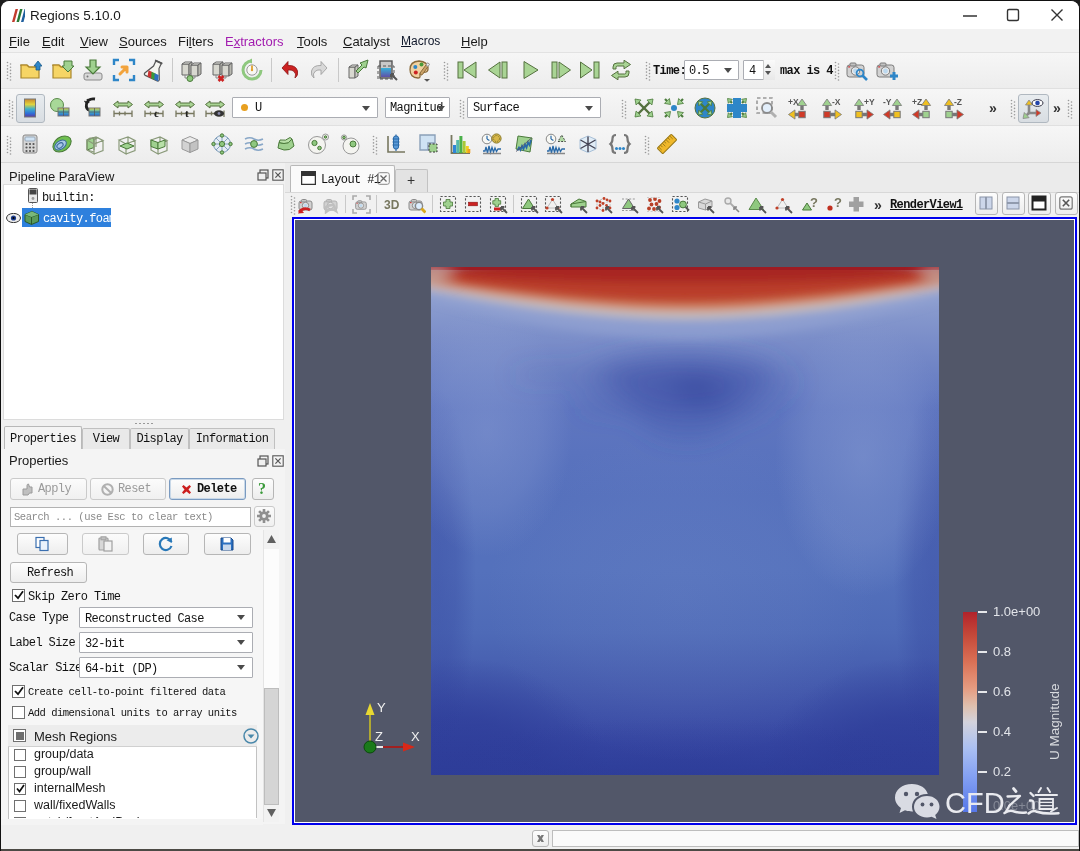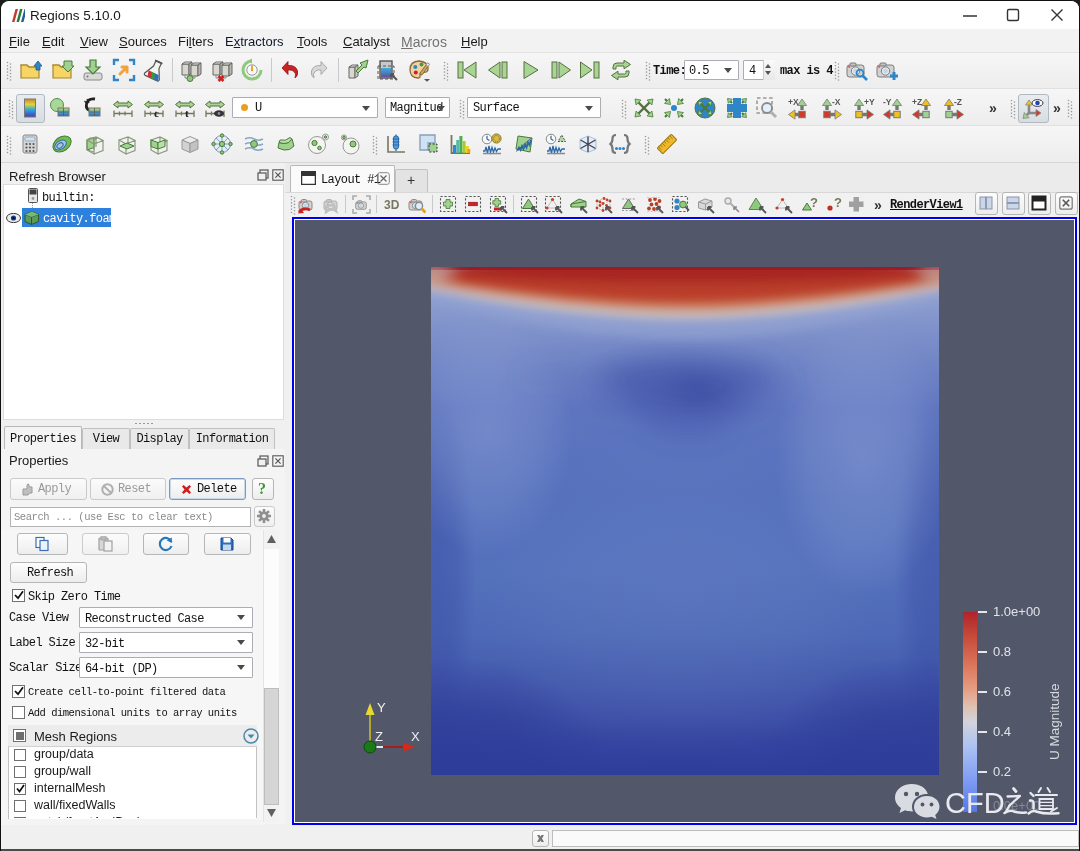--- a/index.html
+++ b/index.html
@@ -51,24 +51,24 @@
     </svg>
 <svg class="abs" style="left:1048px;top:6px" width="16" height="16" viewBox="0 0 16 16">
       <path d="M2.5 2.5 L13.5 13.5 M13.5 2.5 L2.5 13.5" stroke="#333" stroke-width="1.4"></path>
     </svg>
 <div class="abs" style="left:0px;top:28px;width:1080px;height:24px;background:#f2f2f2;border-bottom:1px solid #e2e2e2"></div>
 <div class="abs sans" style="left:8px;top:33px;font-size:13px;color:#191919"><u>F</u>ile</div>
 <div class="abs sans" style="left:41px;top:33px;font-size:13px;color:#191919"><u>E</u>dit</div>
 <div class="abs sans" style="left:79px;top:33px;font-size:13px;color:#191919"><u>V</u>iew</div>
 <div class="abs sans" style="left:118px;top:33px;font-size:13px;color:#191919"><u>S</u>ources</div>
 <div class="abs sans" style="left:177px;top:33px;font-size:13px;color:#191919">Fi<u>l</u>ters</div>
-<div class="abs sans" style="left:224px;top:33px;font-size:13px;color:#0f172a">E<u>x</u>tractors</div>
+<div class="abs sans" style="left:224px;top:33px;font-size:13px;color:#a21caf">E<u>x</u>tractors</div>
 <div class="abs sans" style="left:296px;top:33px;font-size:13px;color:#191919"><u>T</u>ools</div>
 <div class="abs sans" style="left:342px;top:33px;font-size:13px;color:#191919"><u>C</u>atalyst</div>
-<div class="abs sans" style="left:400px;top:33px;font-size:14px;color:#737373"><u>M</u>acros</div>
+<div class="abs sans" style="left:400px;top:33px;font-size:12px;color:#0f172a"><u>M</u>acros</div>
 <div class="abs sans" style="left:460px;top:33px;font-size:13px;color:#191919"><u>H</u>elp</div>
 <div class="abs" style="left:0px;top:52px;width:1080px;height:36px;background:linear-gradient(#f6f6f6,#ededed);border-bottom:1px solid #e0e0e0"></div>
 <div class="abs" style="left:0px;top:88px;width:1080px;height:37px;background:linear-gradient(#f6f6f6,#ededed);border-bottom:1px solid #e0e0e0"></div>
 <div class="abs" style="left:0px;top:125px;width:1080px;height:37px;background:linear-gradient(#f6f6f6,#ededed);border-bottom:1px solid #d6d6d6"></div>
 <svg class="abs" style="left:5px;top:60px" width="6" height="20" viewBox="0 0 6 20">
       <circle cx="1.5" cy="1.5" r="0.8" fill="#9a9a9a"></circle>
       <circle cx="4.5" cy="3.0" r="0.8" fill="#9a9a9a"></circle>
       <circle cx="1.5" cy="4.7" r="0.8" fill="#9a9a9a"></circle>
       <circle cx="4.5" cy="6.2" r="0.8" fill="#9a9a9a"></circle>
       <circle cx="1.5" cy="7.9" r="0.8" fill="#9a9a9a"></circle>
@@ -645,21 +645,21 @@
         <rect x="2" y="8" width="20" height="8" rx="1" fill="#f0b82a" stroke="#9a7a1a"></rect>
         <path d="M4.0 8 L4.0 12.5" stroke="#9a7a1a" stroke-width="0.9"></path>
         <path d="M6.6 8 L6.6 11" stroke="#9a7a1a" stroke-width="0.9"></path>
         <path d="M9.2 8 L9.2 12.5" stroke="#9a7a1a" stroke-width="0.9"></path>
         <path d="M11.8 8 L11.8 11" stroke="#9a7a1a" stroke-width="0.9"></path>
         <path d="M14.4 8 L14.4 12.5" stroke="#9a7a1a" stroke-width="0.9"></path>
         <path d="M17.0 8 L17.0 11" stroke="#9a7a1a" stroke-width="0.9"></path>
         <path d="M19.6 8 L19.6 12.5" stroke="#9a7a1a" stroke-width="0.9"></path>
       </g>
     </svg>
-<div class="abs sans" style="left:8px;top:168px;font-size:13px;color:#191919">Refresh Browser</div>
+<div class="abs sans" style="left:8px;top:168px;font-size:13px;color:#191919">Pipeline ParaView</div>
 <svg class="abs" style="left:256px;top:168px" width="12" height="12" viewBox="0 0 12 12">
       <rect x="3" y="1" width="8" height="8" fill="none" stroke="#555" stroke-width="1.2"></rect>
       <rect x="1" y="4" width="8" height="7" fill="#f0f0f0" stroke="#555" stroke-width="1.2"></rect>
     </svg>
 <svg class="abs" style="left:271px;top:168px" width="12" height="12" viewBox="0 0 12 12">
       <rect x="0.8" y="0.8" width="10.4" height="10.4" fill="none" stroke="#555" stroke-width="1.1"></rect>
       <path d="M3.4 3.4 L8.6 8.6 M8.6 3.4 L3.4 8.6" stroke="#555" stroke-width="1.2"></path>
     </svg>
 <div class="abs" style="left:2px;top:183px;width:281px;height:236px;background:#fff;border:1px solid #dcdcdc"></div>
 <svg class="abs" style="left:26px;top:187px" width="12" height="15" viewBox="0 0 12 15">
@@ -710,21 +710,21 @@
 <div class="abs btn-dis" style="left:89px;top:477px;width:76px;height:22px;"></div>
 <svg class="abs" style="left:100px;top:482px" width="13" height="13" viewBox="0 0 13 13">
       <circle cx="6.5" cy="6.5" r="5.2" fill="none" stroke="#b0b0b0" stroke-width="2"></circle>
       <path d="M2.8 3 L10.2 10" stroke="#b0b0b0" stroke-width="2"></path>
     </svg>
 <div class="abs mono" style="left:117px;top:481px;color:#9a9a9a">Reset</div>
 <div class="abs btn" style="left:168px;top:477px;width:77px;height:22px;border-color:#7a9ac0;box-shadow:inset 0 0 0 1px #c8d8e8"></div>
 <svg class="abs" style="left:179px;top:482px" width="13" height="13" viewBox="0 0 13 13">
       <path d="M2 3.5 L3.5 2 L6.5 4.5 L9.5 2 L11 3.5 L8.5 6.5 L11 9.5 L9.5 11 L6.5 8.5 L3.5 11 L2 9.5 L4.5 6.5 Z" fill="#cc1f1f"></path>
     </svg>
-<div class="abs mono" style="left:196px;top:481px;color:#111;font-weight:normal">Delete</div>
+<div class="abs mono" style="left:196px;top:481px;color:#111;font-weight:bold">Delete</div>
 <div class="abs btn" style="left:251px;top:477px;width:22px;height:22px;"></div>
 <div class="abs" style="left:257px;top:479px;font-family:'Liberation Serif',serif;font-size:16px;font-weight:bold;color:#3a9a3a">?</div>
 <div class="abs" style="left:9px;top:506px;width:241px;height:20px;background:#fff;border:1px solid #b2b2b2"></div>
 <div class="abs mono" style="left:13px;top:510px;color:#8a8a8a;font-size:10.5px;letter-spacing:-0.45px">Search ... (use Esc to clear text)</div>
 <div class="abs btn-dis" style="left:253px;top:505px;width:21px;height:21px;"></div>
 <svg class="abs" style="left:256px;top:508px" width="14" height="14" viewBox="0 0 14 14">
       <circle cx="7" cy="7" r="4.6" fill="#8f8f8f"></circle>
       <rect x="-1.3" y="-7" width="2.6" height="3.4" fill="#8f8f8f" transform="rotate(0 7 7) translate(7 7)"></rect>
       <rect x="-1.3" y="-7" width="2.6" height="3.4" fill="#8f8f8f" transform="rotate(45 7 7) translate(7 7)"></rect>
       <rect x="-1.3" y="-7" width="2.6" height="3.4" fill="#8f8f8f" transform="rotate(90 7 7) translate(7 7)"></rect>
@@ -758,21 +758,21 @@
       <rect x="4.5" y="2" width="7" height="4.5" fill="#fff"></rect>
       <rect x="4" y="8.5" width="8" height="5.5" fill="#c8d8ec"></rect>
     </svg>
 <div class="abs btn" style="left:9px;top:561px;width:77px;height:21px;"></div>
 <div class="abs mono" style="left:26px;top:565px;">Refresh</div>
 <div class="cb" style="left:11px;top:588px"></div>
 <svg class="abs" style="left:12px;top:588px" width="12" height="12" viewBox="0 0 12 12">
       <path d="M2 6 L5 9.2 L10 2.2" fill="none" stroke="#111" stroke-width="1.8"></path>
     </svg>
 <div class="abs mono" style="left:27px;top:589px;">Skip Zero Time</div>
-<div class="abs mono" style="left:8px;top:610px;">Case View</div>
+<div class="abs mono" style="left:8px;top:610px;">Case Type</div>
 <div class="abs combo" style="left:78px;top:606px;width:174px;height:21px;"></div>
 <div class="abs mono" style="left:84px;top:611px;">Reconstructed Case</div>
 <div class="carr" style="left:236px;top:614px"></div>
 <div class="abs mono" style="left:8px;top:635px;">Label Size</div>
 <div class="abs combo" style="left:78px;top:631px;width:174px;height:21px;"></div>
 <div class="abs mono" style="left:84px;top:636px;">32-bit</div>
 <div class="carr" style="left:236px;top:639px"></div>
 <div class="abs mono" style="left:8px;top:660px;">Scalar Size</div>
 <div class="abs combo" style="left:78px;top:656px;width:174px;height:21px;"></div>
 <div class="abs mono" style="left:84px;top:661px;">64-bit (DP)</div>

